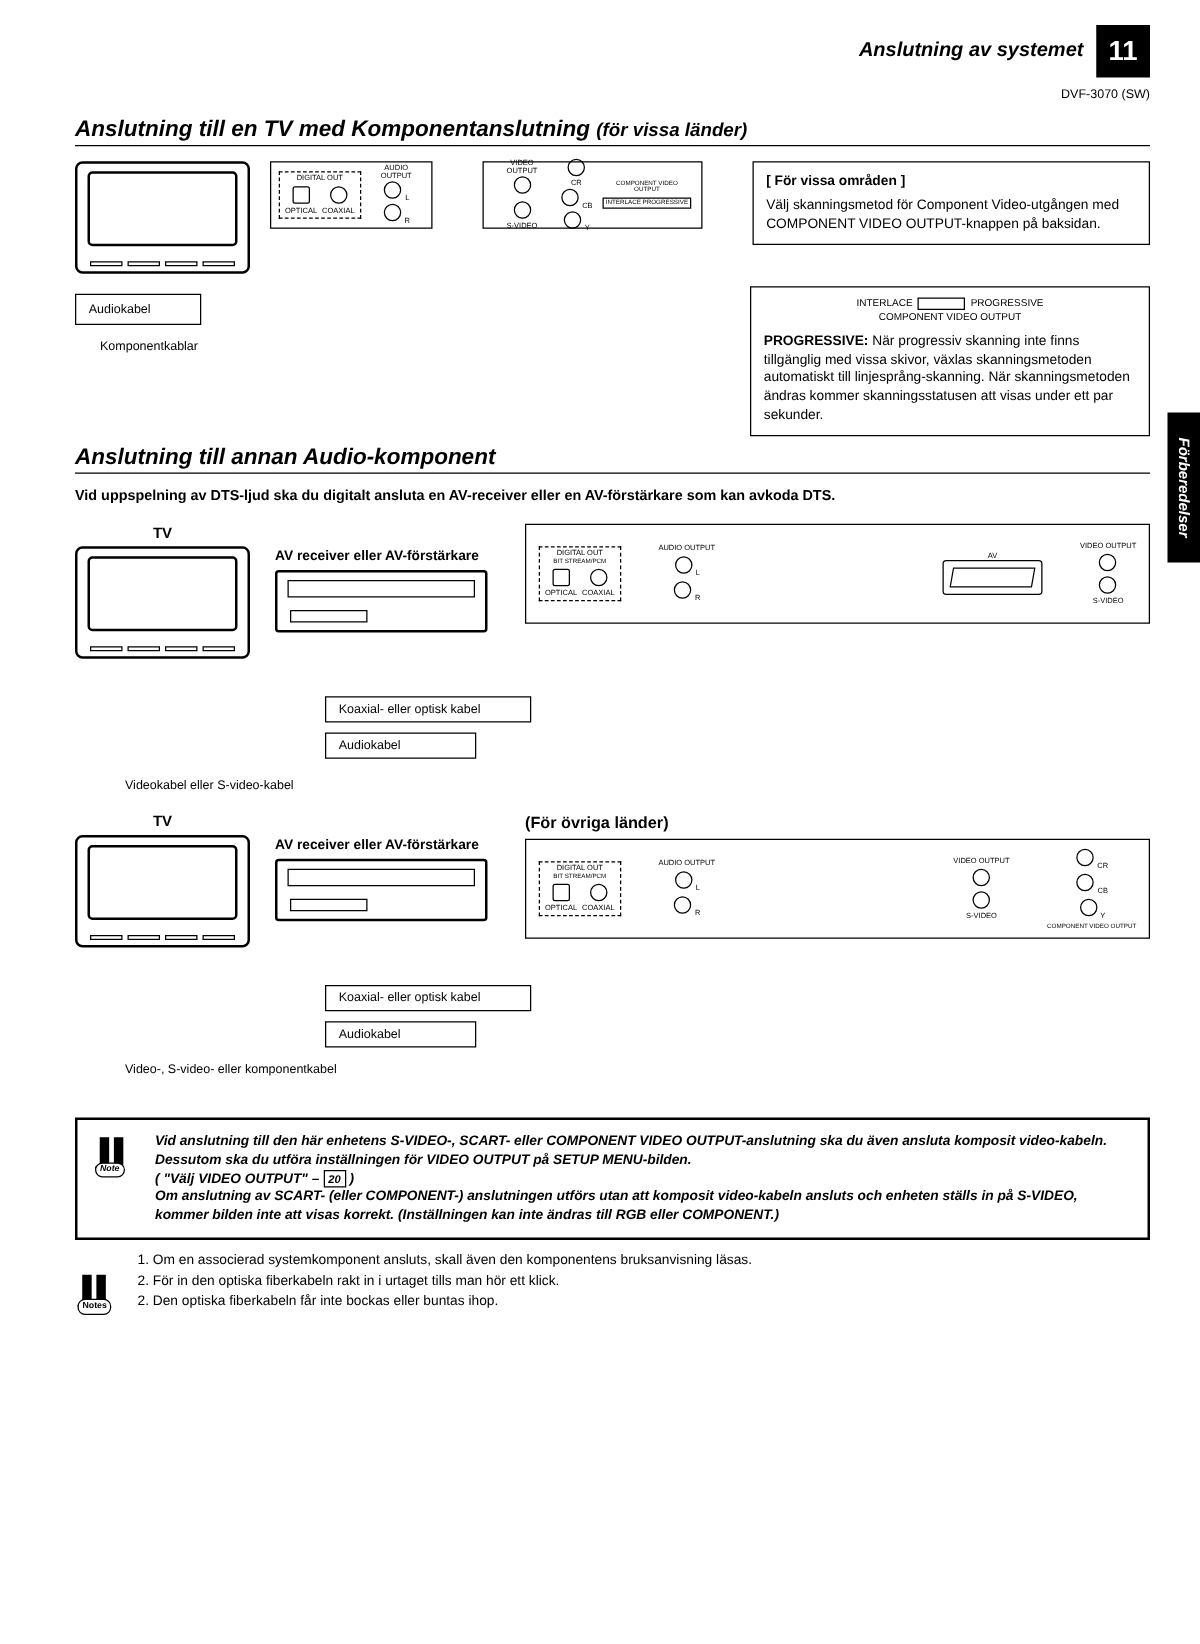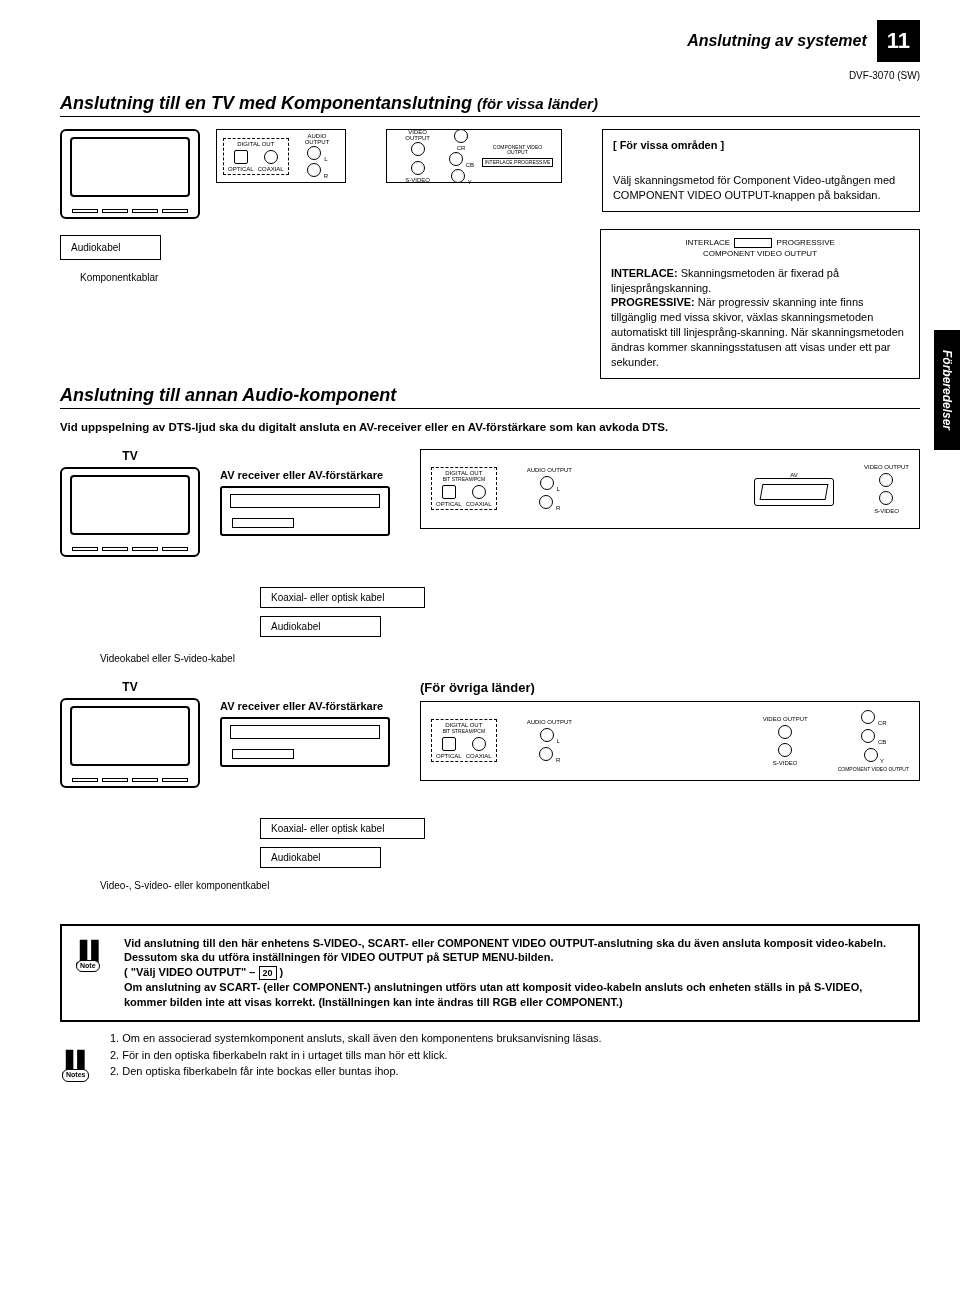--- a/index.html
+++ b/index.html
@@ -101,21 +101,21 @@
   }
   .info-box {
     border: 1px solid #000;
     padding: 8px 10px;
     font-size: 11px;
     line-height: 1.35;
     width: 320px;
   }
   .info-box .info-header {
     font-weight: bold;
-    margin-bottom: 20px;
+    margin-bottom: 4px;
   }
   .switch-diagram {
     text-align: center;
     font-size: 8px;
     margin-bottom: 6px;
   }
   .switch-box {
     display: inline-block;
     border: 1px solid #000;
     padding: 1px 18px;
@@ -218,20 +218,21 @@
   }
   .note-block {
     border: 2px solid #000;
     padding: 10px 12px;
     display: flex;
     gap: 12px;
     align-items: flex-start;
     font-size: 11px;
     line-height: 1.35;
     margin-top: 33px;
+    font-style: italic;
   }
   .note-icon {
     width: 38px;
     height: 34px;
     position: relative;
     flex-shrink: 0;
   }
   .note-icon svg { width: 100%; height: 100%; }
   .note-icon .label {
     position: absolute;
@@ -344,23 +345,20 @@
   </div>
   <div style="flex:1;"></div>
   <div class="info-box" style="width:320px;">
     <div class="switch-diagram">
       <span>INTERLACE</span>
       <span class="switch-box"></span>
       <span>PROGRESSIVE</span><br>
       <span>COMPONENT VIDEO OUTPUT</span>
     </div>
     <div>
-      <b>INTERLACE:</b><span> Skanningsmetoden är fixerad på linjesprångskanning.</span>
-    </div>
-    <div>
       <b>PROGRESSIVE:</b><span> När progressiv skanning inte finns tillgänglig med vissa skivor, växlas skanningsmetoden automatiskt till linjesprång-skanning. När skanningsmetoden ändras kommer skanningsstatusen att visas under ett par sekunder.</span>
     </div>
   </div>
 </div>
 
 <div class="side-tab">Förberedelser</div>
 
 
 <div class="section-title" style="margin-top:6px;">Anslutning till annan Audio-komponent</div>
 <div class="body-text">Vid uppspelning av DTS-ljud ska du digitalt ansluta en AV-receiver eller en AV-förstärkare som kan avkoda DTS.</div>

